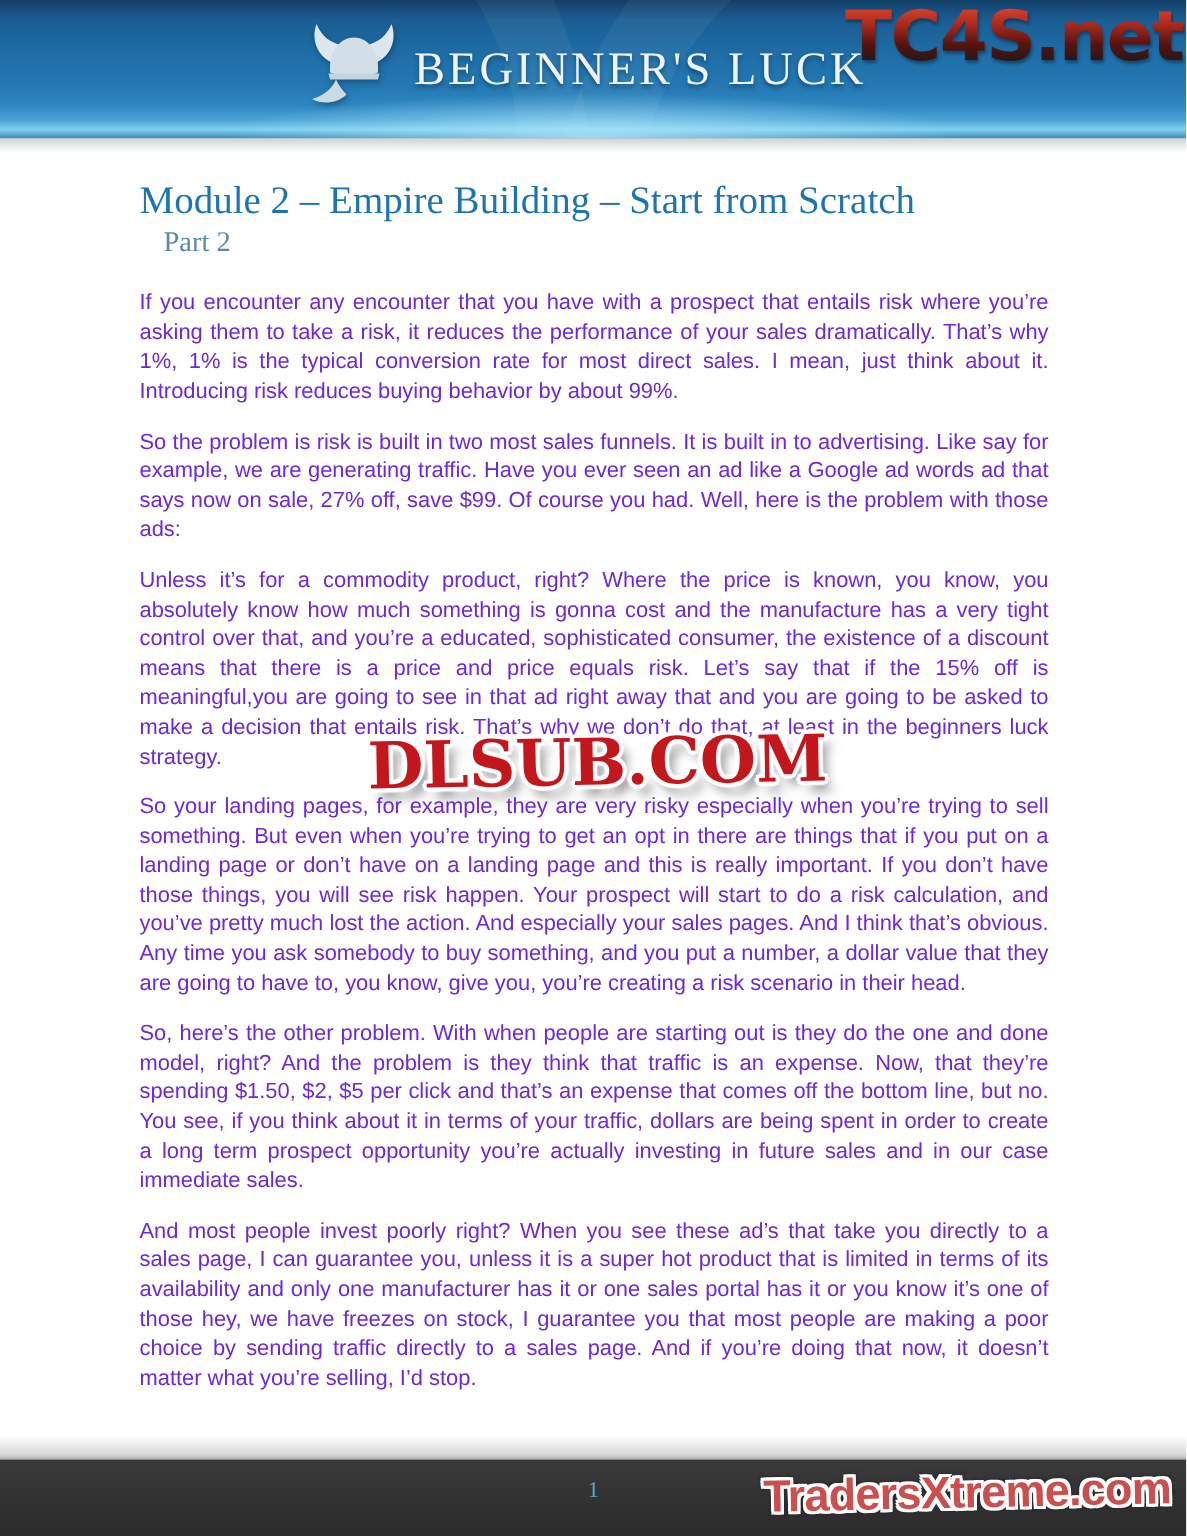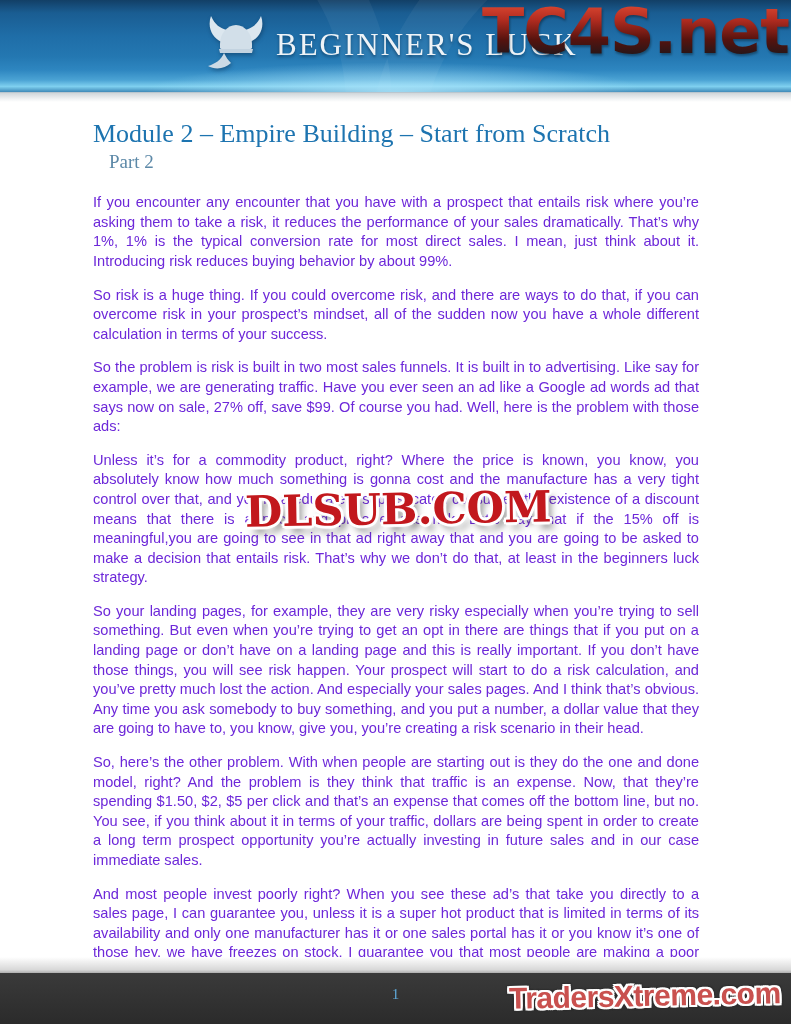--- a/index.html
+++ b/index.html
@@ -14,21 +14,21 @@
     border-radius:50%;border:46px solid rgba(255,255,255,0.05);transform:rotate(20deg);}
   .banner .swoosh-right{position:absolute;right:-140px;top:-120px;width:460px;height:430px;
     border-radius:50%;border:52px solid rgba(255,255,255,0.05);transform:rotate(-18deg);}
   .banner .glow{position:absolute;bottom:0;left:18%;width:64%;height:30px;
     background:radial-gradient(ellipse at 50% 100%,rgba(170,228,250,0.85) 0%,rgba(170,228,250,0) 70%);}
   .logo{position:absolute;left:206px;top:13px;display:flex;align-items:center;gap:10px;}
   .logo svg{width:60px;height:60px;filter:drop-shadow(1px 2px 2px rgba(8,40,70,0.45));}
   .logo-text{font-family:"Liberation Serif",serif;font-size:31px;font-weight:400;
     letter-spacing:2px;color:#eef3f7;text-shadow:0 2px 3px rgba(8,40,70,0.55);white-space:nowrap;}
   .tc4s{position:absolute;top:1px;right:2px;line-height:1;white-space:nowrap;
-    font-family:"DejaVu Sans",sans-serif;font-weight:bold;font-size:62px;letter-spacing:-1px;
+    font-family:"DejaVu Sans",sans-serif;font-weight:bold;font-size:46px;letter-spacing:-1px;
     background:linear-gradient(180deg,#e04a33 2%,#b22c20 30%,#57130e 62%,#15181d 95%);
     -webkit-background-clip:text;background-clip:text;color:transparent;
     filter:drop-shadow(1px 2px 1px rgba(0,0,0,0.35));}
   .banner-strip{position:absolute;top:92px;left:0;width:791px;height:9px;
     border-top:1px solid #b9c6ce;
     background:linear-gradient(180deg,#cfd6da 0%,#f2f4f5 70%,#ffffff 100%);}
 
   
   .content{position:absolute;left:93px;top:118px;width:606px;}
   .doc-title{margin:0;font-family:"Liberation Serif",serif;font-weight:500;font-size:26px;
@@ -90,21 +90,20 @@
     </div>
     <div class="tc4s">TC4S.net</div>
   </div>
   <div class="banner-strip"></div>
 
   <div class="content">
     <h1 class="doc-title">Module 2 – Empire Building – Start from Scratch</h1>
     <div class="doc-subtitle">Part 2</div>
     <div class="body-text">
       <p>If you encounter any encounter that you have with a prospect that entails risk where you’re asking them to take a risk, it reduces the performance of your sales dramatically. That’s why 1%, 1% is the typical conversion rate for most direct sales. I mean, just think about it. Introducing risk reduces buying behavior by about 99%.</p>
-      <p>So risk is a huge thing. If you could overcome risk, and there are ways to do that, if you can overcome risk in your prospect’s mindset, all of the sudden now you have a whole different calculation in terms of your success.</p>
       <p>So the problem is risk is built in two most sales funnels. It is built in to advertising. Like say for example, we are generating traffic. Have you ever seen an ad like a Google ad words ad that says now on sale, 27% off, save $99. Of course you had. Well, here is the problem with those ads:</p>
       <p>Unless it’s for a commodity product, right? Where the price is known, you know, you absolutely know how much something is gonna cost and the manufacture has a very tight control over that, and you’re a educated, sophisticated consumer, the existence of a discount means that there is a price and price equals risk. Let’s say that if the 15% off is meaningful,you are going to see in that ad right away that and you are going to be asked to make a decision that entails risk. That’s why we don’t do that, at least in the beginners luck strategy.</p>
       <p>So your landing pages, for example, they are very risky especially when you’re trying to sell something. But even when you’re trying to get an opt in there are things that if you put on a landing page or don’t have on a landing page and this is really important. If you don’t have those things, you will see risk happen. Your prospect will start to do a risk calculation, and you’ve pretty much lost the action. And especially your sales pages. And I think that’s obvious. Any time you ask somebody to buy something, and you put a number, a dollar value that they are going to have to, you know, give you, you’re creating a risk scenario in their head.</p>
       <p>So, here’s the other problem. With when people are starting out is they do the one and done model, right? And the problem is they think that traffic is an expense. Now, that they’re spending $1.50, $2, $5 per click and that’s an expense that comes off the bottom line, but no. You see, if you think about it in terms of your traffic, dollars are being spent in order to create a long term prospect opportunity you’re actually investing in future sales and in our case immediate sales.</p>
       <p>And most people invest poorly right? When you see these ad’s that take you directly to a sales page, I can guarantee you, unless it is a super hot product that is limited in terms of its availability and only one manufacturer has it or one sales portal has it or you know it’s one of those hey, we have freezes on stock, I guarantee you that most people are making a poor choice by sending traffic directly to a sales page. And if you’re doing that now, it doesn’t matter what you’re selling, I’d stop.</p>
     </div>
   </div>
 
   <div class="dlsub">DLSUB.COM</div>
 

